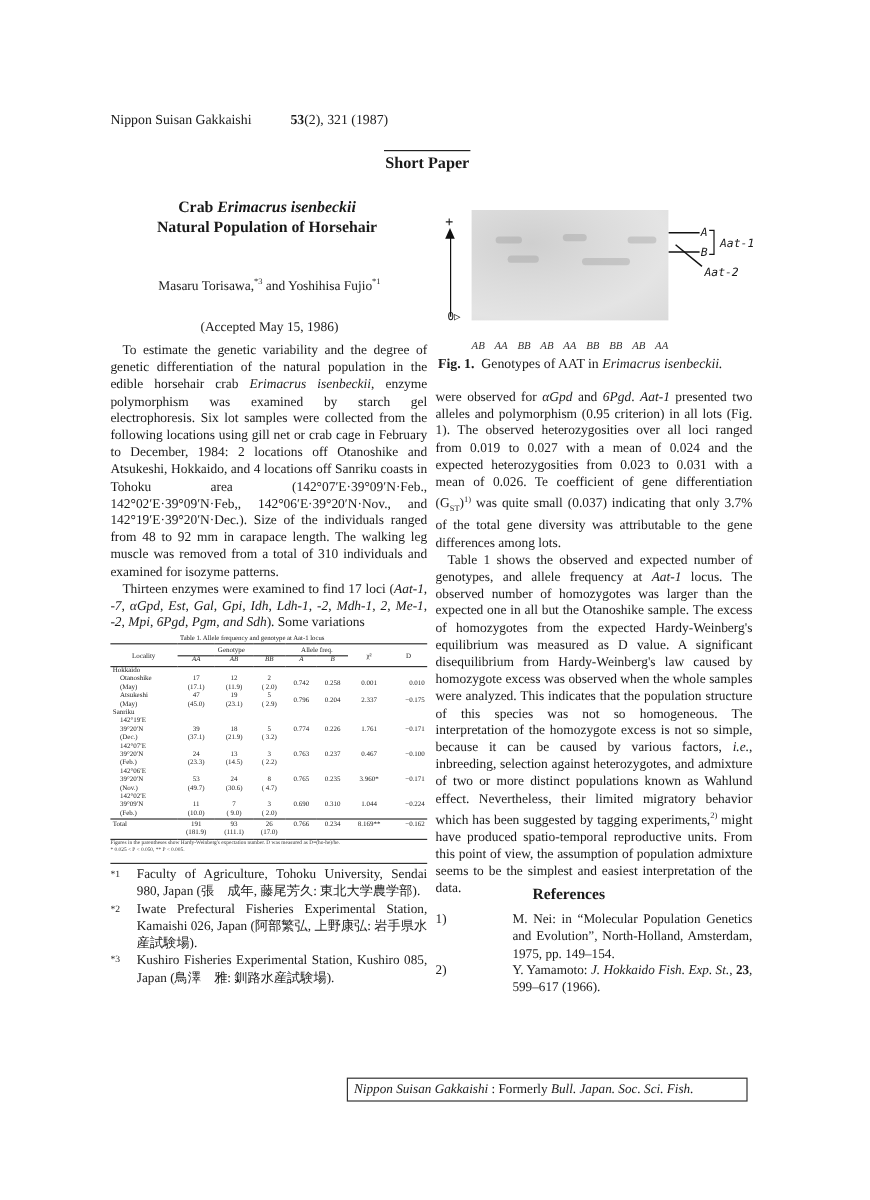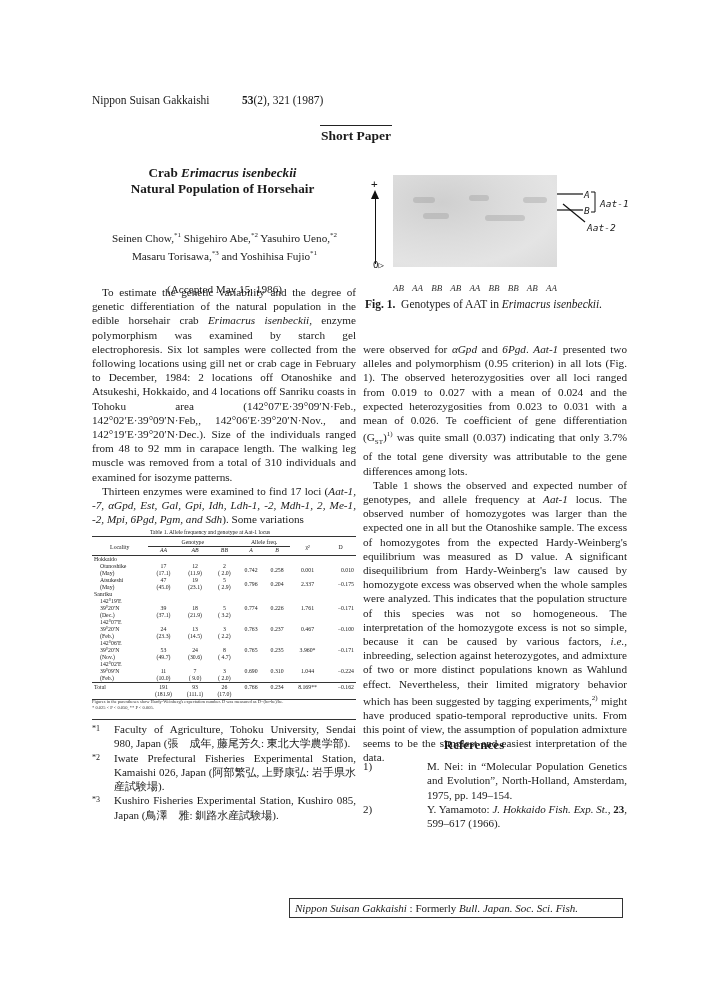--- a/index.html
+++ b/index.html
@@ -12,21 +12,21 @@
   .short-paper{left:320px;top:125px;width:72px;border-top:1.5px solid #222;
        font-size:13.5px;font-weight:bold;text-align:center;padding-top:2px;}
   .title{left:100px;top:165px;width:245px;text-align:center;font-size:13.2px;
        font-weight:bold;line-height:16px;}
   .title i{font-style:italic;}
   .authors{left:92px;top:228px;width:265px;text-align:center;font-size:11.2px;line-height:15px;}
   .authors sup{font-size:7px;}
   .col{font-size:11.2px;line-height:14.2px;text-align:justify;}
   .col p{margin:0;text-indent:10px;}
   .leftcol{left:92px;top:285px;width:264px;}
-  .rightcol{left:363px;top:342px;width:264px;}
+  .rightcol{left:363px;top:324px;width:264px;}
   i{font-style:italic;}
   
   .gel{left:393px;top:175px;width:164px;height:92px;
        background:radial-gradient(ellipse at 30% 30%,#cfcfcf,#dcdcdc 40%,#e4e4e4 70%,#dadada);}
   .band{position:absolute;height:6px;border-radius:3px;background:rgba(150,150,150,0.35);}
   .axis{left:375px;top:198px;width:1.4px;height:66px;background:#111;}
   .axis-head{left:371px;top:190px;width:0;height:0;border-left:4px solid transparent;
        border-right:4px solid transparent;border-bottom:9px solid #111;}
   .plus{left:371px;top:178px;font-size:11px;font-family:"DejaVu Sans Mono",monospace;}
   .origin{left:373px;top:260px;font-size:9px;font-family:"DejaVu Sans Mono",monospace;}
@@ -71,23 +71,20 @@
   <span class="vol"><b>53</b><span>(2), 321 (1987)</span></span>
 </div>
 <div class="abs short-paper">Short Paper</div>
 
 <div class="abs title">
   <div><span>Crab </span><i>Erimacrus isenbeckii</i></div>
   <div>Natural Population of Horsehair</div>
 </div>
 <div class="abs authors">
   <div>
-    <span>Seinen Chow,</span><sup>*1</sup><span> Shigehiro Abe,</span><sup>*2</sup><span> Yasuhiro Ueno,</span><sup>*2</sup>
-  </div>
-  <div>
     <span>Masaru Torisawa,</span><sup>*3</sup><span> and Yoshihisa Fujio</span><sup>*1</sup>
   </div>
   <div style="margin-top:19px">(Accepted May 15, 1986)</div>
 </div>
 
 <div class="abs col leftcol">
   <p><span>To estimate the genetic variability and the degree of genetic differentiation of the natural population in the edible horsehair crab </span><i>Erimacrus isenbeckii</i><span>, enzyme polymorphism was examined by starch gel electrophoresis. Six lot samples were collected from the following locations using gill net or crab cage in February to December, 1984: 2 locations off Otanoshike and Atsukeshi, Hokkaido, and 4 locations off Sanriku coasts in Tohoku area (142°07′E·39°09′N·Feb., 142°02′E·39°09′N·Feb,, 142°06′E·39°20′N·Nov., and 142°19′E·39°20′N·Dec.). Size of the individuals ranged from 48 to 92 mm in carapace length. The walking leg muscle was removed from a total of 310 individuals and examined for isozyme patterns.</span></p>
   <p><span>Thirteen enzymes were examined to find 17 loci (</span><i>Aat-1, -7, αGpd, Est, Gal, Gpi, Idh, Ldh-1, -2, Mdh-1, 2, Me-1, -2, Mpi, 6Pgd, Pgm, and Sdh</i><span>). Some variations</span></p>
 </div>
 

